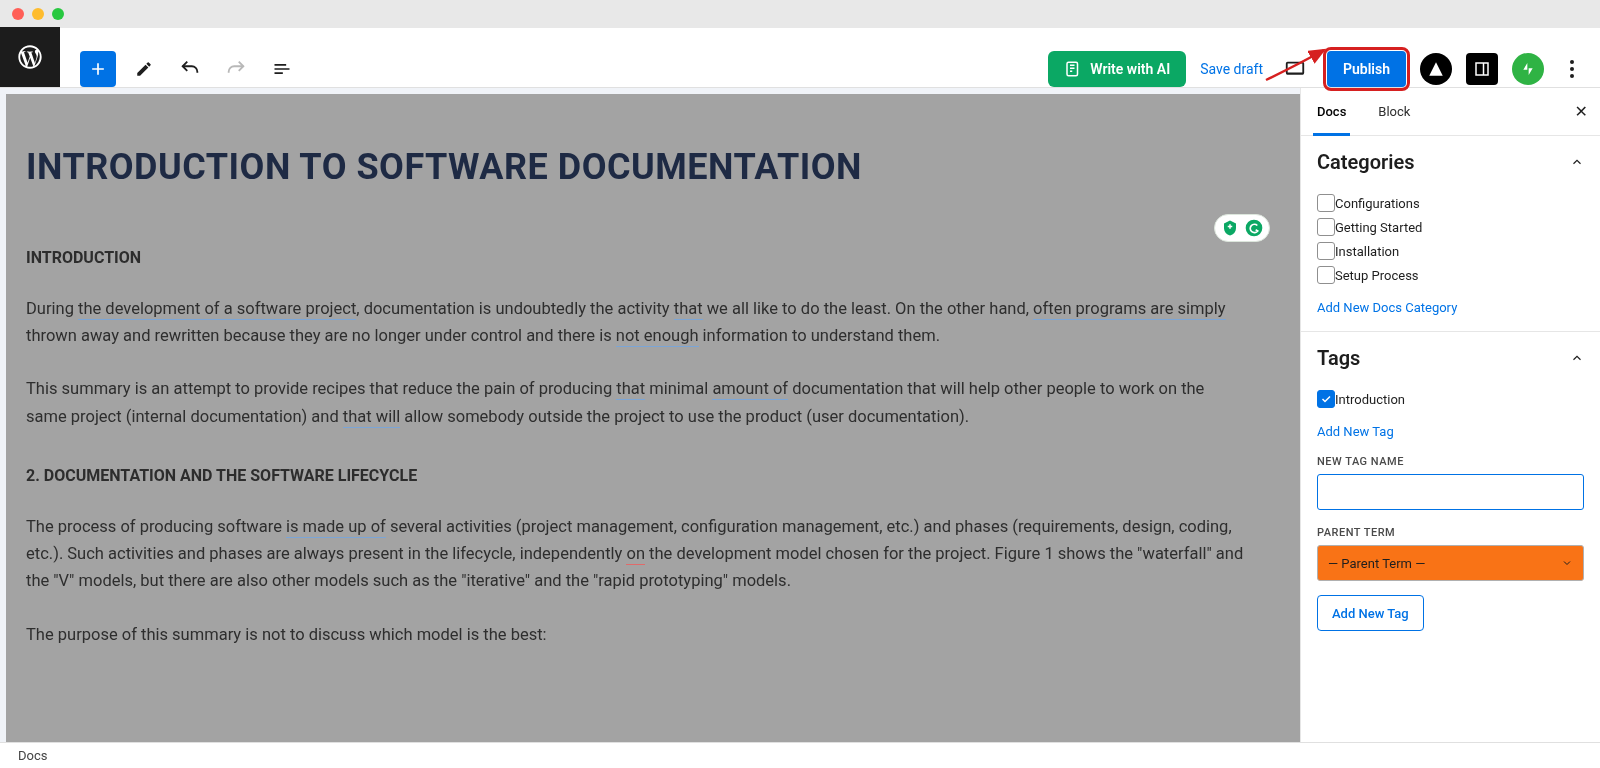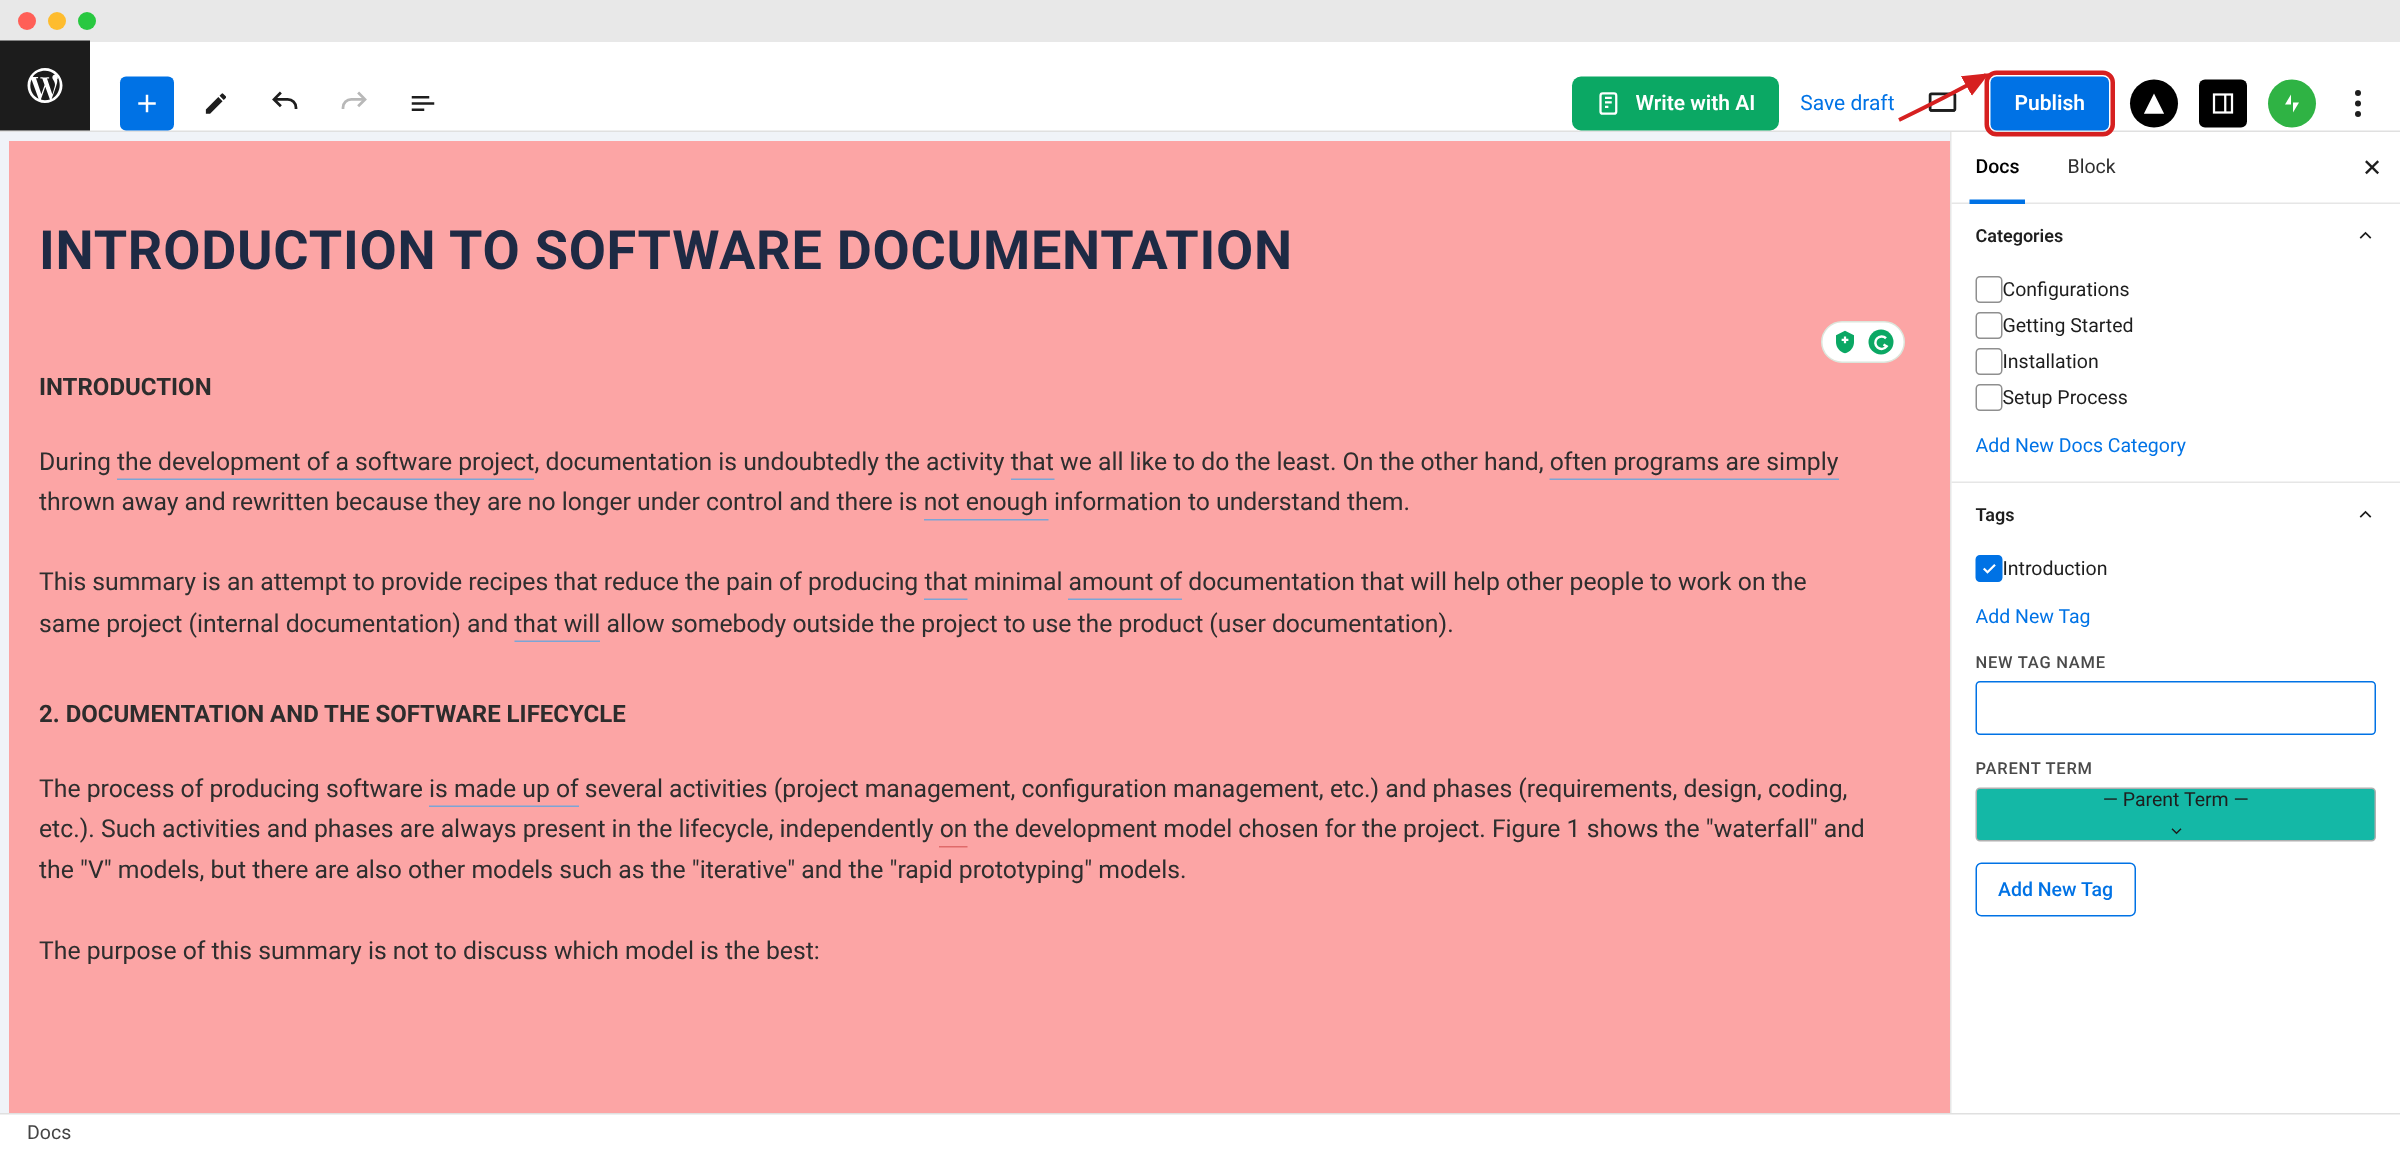--- a/index.html
+++ b/index.html
@@ -38,48 +38,48 @@
   .pill-green{background:var(--green);color:#fff;}
   .pill-violet{background:var(--violet-bg);color:var(--violet);}
   .link-btn{color:var(--link);font-size:14px;cursor:pointer;}
   .btn-publish{background:var(--blue);color:#fff;height:36px;padding:12px 16px;border-radius:4px;font-weight:600;font-size:14px;display:flex;align-items:center;cursor:pointer;outline:3px solid #d62020;outline-offset:1px;}
   .sq-icon{width:32px;height:32px;border-radius:50%;display:flex;align-items:center;justify-content:center;color:#fff;cursor:pointer;}
   .sq-black{background:#000;} .sq-box{width:32px;height:32px;background:#000;color:#fff;display:flex;align-items:center;justify-content:center;border-radius:4px;cursor:pointer;} .sq-green{background:#2fb344;}
   .options-vert{width:28px;height:36px;display:flex;align-items:center;justify-content:center;cursor:pointer;}
 
   .body{flex:1;display:flex;min-height:0;}
   .canvas-wrap{flex:1;background:#f0f3f8;padding:6px 0 0 6px;min-width:0;position:relative;}
-  .canvas{background:#fca5a5;height:100%;overflow-y:scroll;padding:0 0 0 0;position:relative;}
+  .canvas{background:#a3a3a3;height:100%;overflow-y:scroll;padding:0 0 0 0;position:relative;}
   .canvas-inner{padding:32px 20px 60px 20px;max-width:1260px;}
   h1.doc-title{font-size:36px;font-weight:700;letter-spacing:0.5px;margin:20px 0 60px 0;color:#1e2a44;}
   .section-head{font-weight:700;font-size:16px;margin:0 0 28px 0;color:#2d2d2d;}
   .section-head2{font-weight:700;font-size:16px;margin:36px 0 28px 0;color:#2d2d2d;}
   p.body-text{font-size:16.5px;line-height:1.65;color:#2e2e2e;margin:0 0 26px 0;}
   .u{border-bottom:1.5px solid #7ba5d6;padding-bottom:1px;}
   .u-red{border-bottom:1.5px solid #e06a6a;padding-bottom:1px;}
   .assist-icons{position:absolute;top:120px;right:30px;display:flex;gap:2px;background:#fff;border:1px solid #dce6dc;border-radius:14px;padding:2px 4px;align-items:center;}
   .assist-icons span{width:22px;height:22px;display:flex;align-items:center;justify-content:center;}
 
   .sidepanel{width:300px;border-left:1px solid var(--panel-border);background:#fff;display:flex;flex-direction:column;font-size:13px;}
   .tabs{display:flex;align-items:center;border-bottom:1px solid var(--panel-border);height:48px;padding:0 0 0 0;}
   .tab{padding:0 16px;height:100%;display:flex;align-items:center;color:#2e2e2e;cursor:pointer;}
   .tab.active{color:#000;position:relative;font-weight:500;}
   .tab.active::after{content:"";position:absolute;left:12px;right:12px;bottom:-1px;height:3px;background:var(--blue);}
   .close-x{margin-left:auto;margin-right:12px;cursor:pointer;font-size:16px;}
   .panel-section{border-bottom:1px solid var(--panel-border);}
-  .panel-head{display:flex;align-items:center;justify-content:space-between;padding:14px 16px;font-weight:600;font-size:12px;cursor:pointer;}
+  .panel-head{display:flex;align-items:center;justify-content:space-between;padding:14px 16px;font-weight:600;font-size:20px;cursor:pointer;}
   .chev{transform:rotate(180deg);}
   .panel-body{padding:0 16px 16px 16px;}
   .check-row{display:flex;align-items:center;margin:6px 0;}
   .chk{width:18px;height:18px;border:1.5px solid #8f8f8f;border-radius:3px;flex-shrink:0;cursor:pointer;}
   .chk.checked{background:var(--blue);border-color:var(--blue);display:flex;align-items:center;justify-content:center;color:#fff;}
   .panel-link{color:var(--link);font-size:13px;cursor:pointer;display:inline-block;margin-top:10px;}
   .field-label{font-size:11px;letter-spacing:0.5px;color:#4a4a4a;margin:16px 0 6px 0;font-weight:500;}
   .text-input{width:100%;height:36px;border:1.5px solid var(--blue);border-radius:3px;padding:0 8px;outline:none;}
-  .select{width:100%;height:36px;border:1px solid #b0b0b0;border-radius:3px;display:flex;align-items:center;justify-content:space-between;padding:0 10px;cursor:pointer;background:#14b8a6;flex-direction:column;}
+  .select{width:100%;height:36px;border:1px solid #b0b0b0;border-radius:3px;display:flex;align-items:center;justify-content:space-between;padding:0 10px;cursor:pointer;background:#f97316;}
   .btn-outlined{display:inline-flex;height:36px;align-items:center;padding:0 14px;border:1px solid var(--blue);color:var(--blue);border-radius:4px;font-weight:500;margin-top:14px;cursor:pointer;}
 
   .footer{height:26px;border-top:1px solid var(--border);background:#fff;display:flex;align-items:center;padding:0 18px;font-size:13px;color:#444;}
 
   
   .arrow{position:absolute;top:16px;right:266px;}
   .arrow svg{overflow:visible;}
 
   
   .canvas::-webkit-scrollbar{width:14px;}

